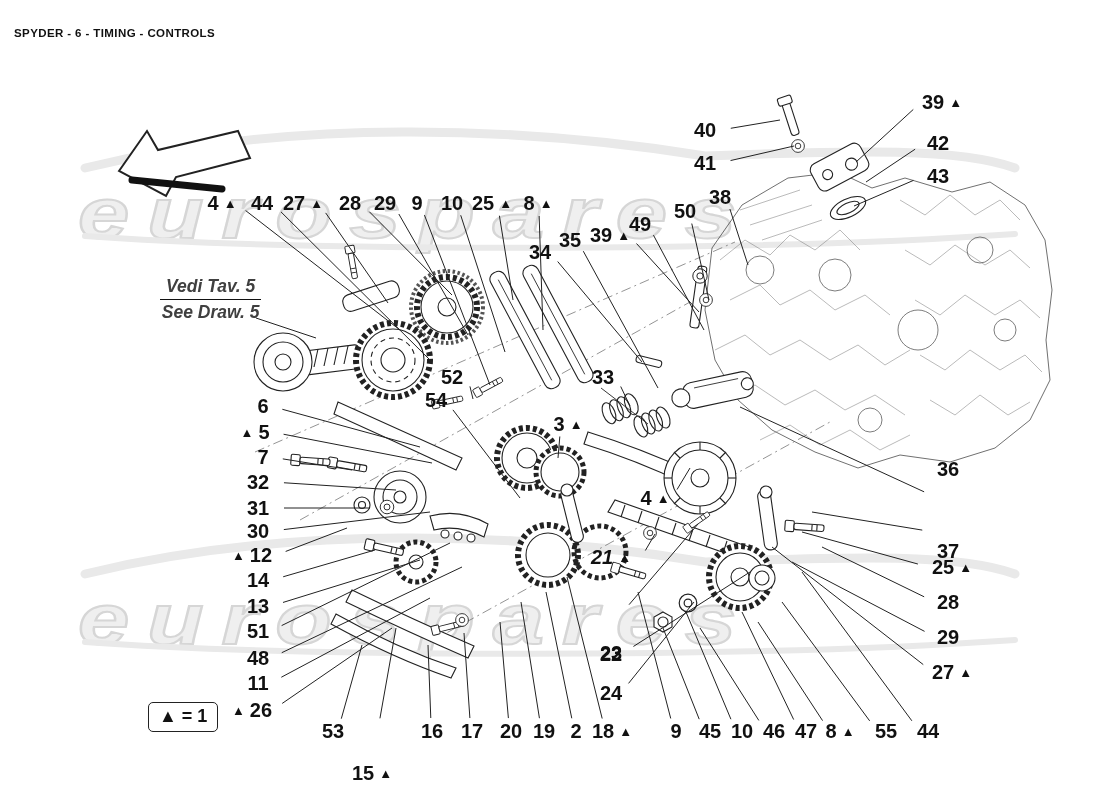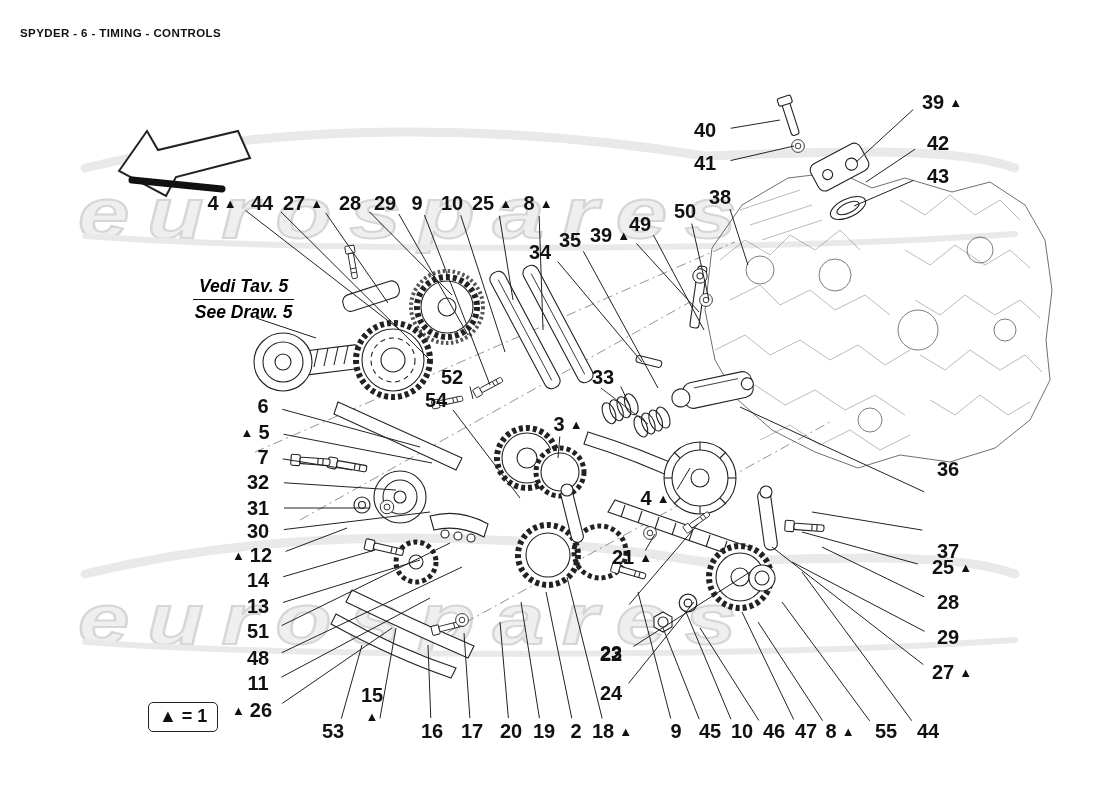--- a/index.html
+++ b/index.html
@@ -1,37 +1,37 @@
 <!DOCTYPE html>
 <html><head>
 <meta charset="utf-8">
 <style>
   html,body{margin:0;padding:0;background:#fff;}
   #page{position:relative;width:1100px;height:800px;background:#ffffff;overflow:hidden;
         font-family:"Liberation Sans",sans-serif;}
   
   .hdr{position:absolute;left:14px;top:27px;font-size:11.5px;font-weight:bold;
-       letter-spacing:.4px;color:#111;margin-left:6px;}
+       letter-spacing:.4px;color:#111;}
   
   .wm{position:absolute;left:78px;width:960px;font-weight:bold;font-style:italic;
       font-size:72px;letter-spacing:14px;color:#efefef;
       -webkit-text-stroke:2px #d6d6d6;transform:scaleX(1.28);transform-origin:left center;
       white-space:nowrap;user-select:none;}
   .wm1{top:172px;}
   .wm2{top:578px;}
   svg.layer{position:absolute;left:0;top:0;}
   #swoosh{z-index:0;}
   #draw{z-index:2;}
   #labels{position:absolute;inset:0;z-index:3;}
   .callout{position:absolute;transform:translate(-50%,-50%);display:flex;align-items:center;
            gap:5px;color:#111;font-weight:bold;font-size:20px;line-height:1;
            white-space:nowrap;}
   .callout .tri{font-size:13px;line-height:1;}
   .note{position:absolute;left:160px;top:276px;z-index:3;font-style:italic;font-weight:bold;
-        font-size:17.5px;color:#000000;text-align:center;margin-left:33px;}
+        font-size:17.5px;color:#404040;text-align:center;}
   .note .l1{border-bottom:1.6px solid #111;padding:0 6px 2px 6px;}
   .note .l2{padding-top:2px;}
   .legend{position:absolute;left:148px;top:702px;z-index:3;border:1.6px solid #222;
           border-radius:5px;padding:3px 10px 4px 10px;font-weight:bold;font-size:18px;
           color:#111;background:#fff;}
 </style>
 </head>
 <body>
 
 <div id="page">
@@ -431,21 +431,21 @@
         <span class="num">54</span>
       </div>
       <div class="callout" style="left: 568px; top: 424px;">
         <span class="num">3</span>
         <span class="tri">▲</span>
       </div>
       <div class="callout" style="left: 655px; top: 498px;">
         <span class="num">4</span>
         <span class="tri">▲</span>
       </div>
-      <div class="callout" style="left: 632px; top: 557px;">
+      <div class="callout" style="left: 611px; top: 557px; font-style: italic;">
         <span class="num">21</span>
         <span class="tri">▲</span>
       </div>
       <div class="callout" style="left: 611px; top: 614px; margin-top: 40px;">
         <span class="num">22</span>
       </div>
       <div class="callout" style="left: 611px; top: 653px;">
         <span class="num">23</span>
       </div>
       <div class="callout" style="left: 611px; top: 693px;">
@@ -489,21 +489,21 @@
       <div class="callout" style="left: 258px; top: 683px;">
         <span class="num">11</span>
       </div>
       <div class="callout" style="left: 252px; top: 710px;">
         <span class="tri">▲</span>
         <span class="num">26</span>
       </div>
       <div class="callout" style="left: 333px; top: 731px;">
         <span class="num">53</span>
       </div>
-      <div class="callout" style="left: 372px; top: 704px; flex-direction: column;">
+      <div class="callout" style="left: 372px; top: 773px;">
         <span class="num">15</span>
         <span class="tri">▲</span>
       </div>
       <div class="callout" style="left: 432px; top: 731px;">
         <span class="num">16</span>
       </div>
       <div class="callout" style="left: 472px; top: 731px;">
         <span class="num">17</span>
       </div>
       <div class="callout" style="left: 511px; top: 731px;">

